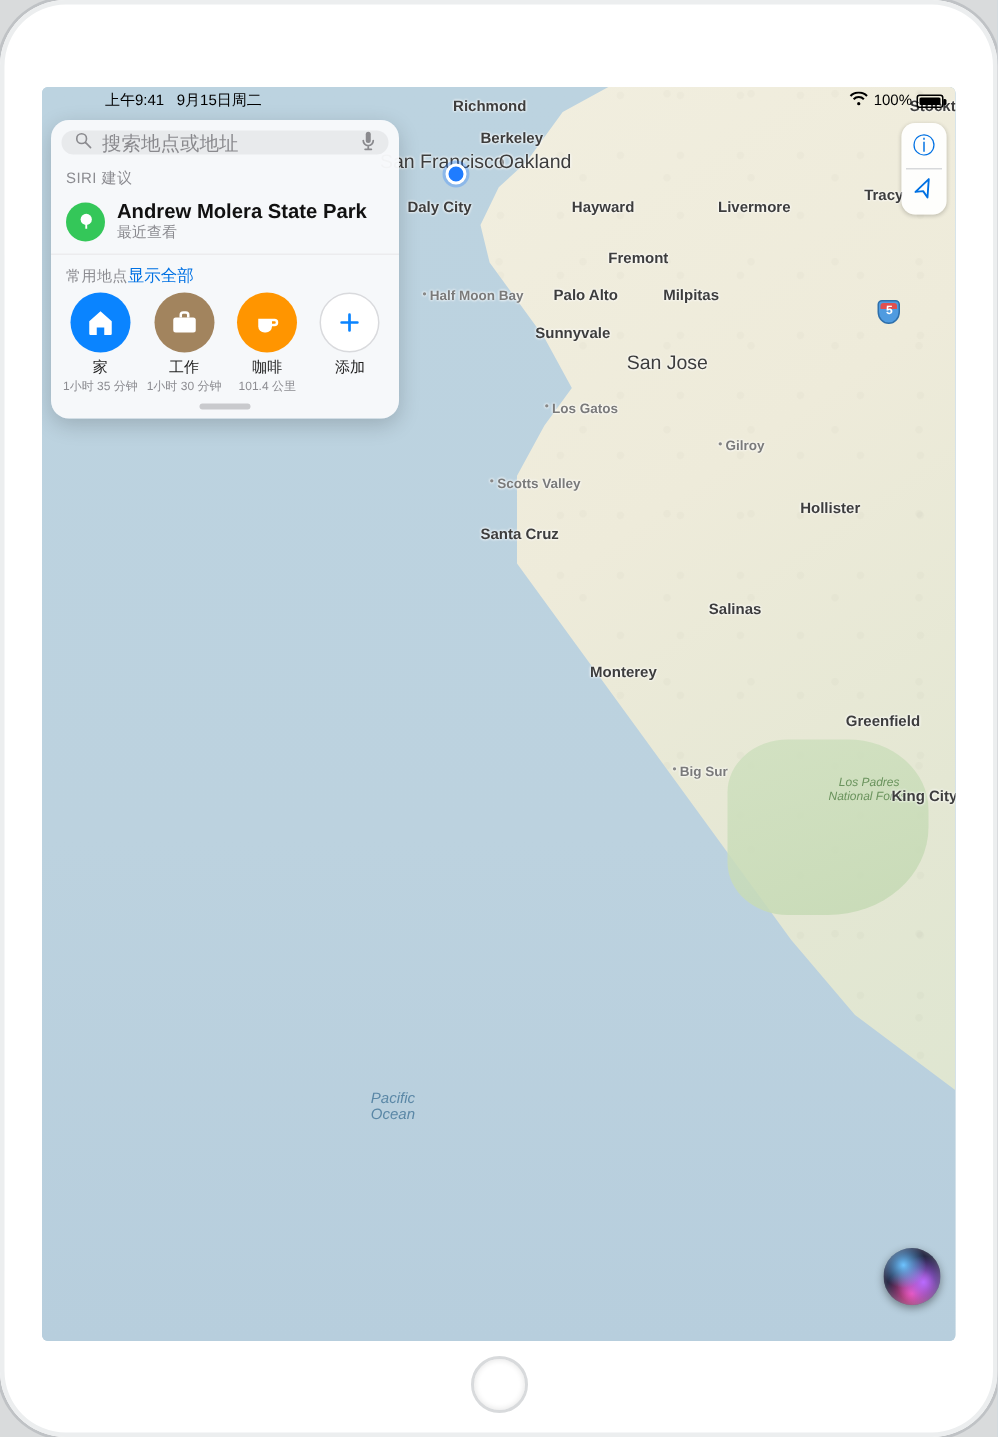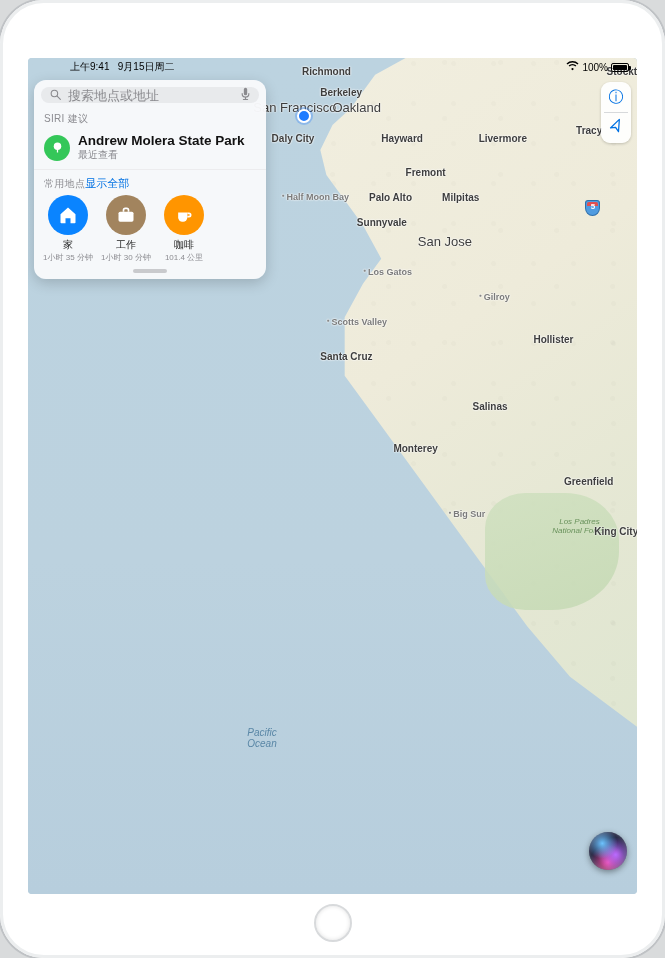--- a/index.html
+++ b/index.html
@@ -319,20 +319,29 @@
         <div class="fav">
           <div class="circ coffee">
             <svg width="20" height="20" viewBox="0 0 24 24">
                 <path d="M5 9h11v6a5 5 0 01-5 5h-1a5 5 0 01-5-5V9z" fill="#fff"></path>
                 <path d="M16 10h2a2 2 0 010 4h-2" fill="none" stroke="#fff" stroke-width="2"></path>
               </svg>
           </div>
           <div class="lbl">咖啡</div>
           <div class="sub">101.4 公里</div>
         </div>
+        <div class="fav">
+          <div class="circ add">
+            <svg width="18" height="18" viewBox="0 0 24 24">
+                <path d="M12 5v14M5 12h14" stroke="#0a84ff" stroke-width="2.4" stroke-linecap="round"></path>
+              </svg>
+          </div>
+          <div class="lbl">添加</div>
+          <div class="sub"></div>
+        </div>
       </div>
 
       <div class="grabber"></div>
     </div>
 
     <div class="siri-orb"></div>
 
   </div>
 
   <div class="home-btn"></div>

